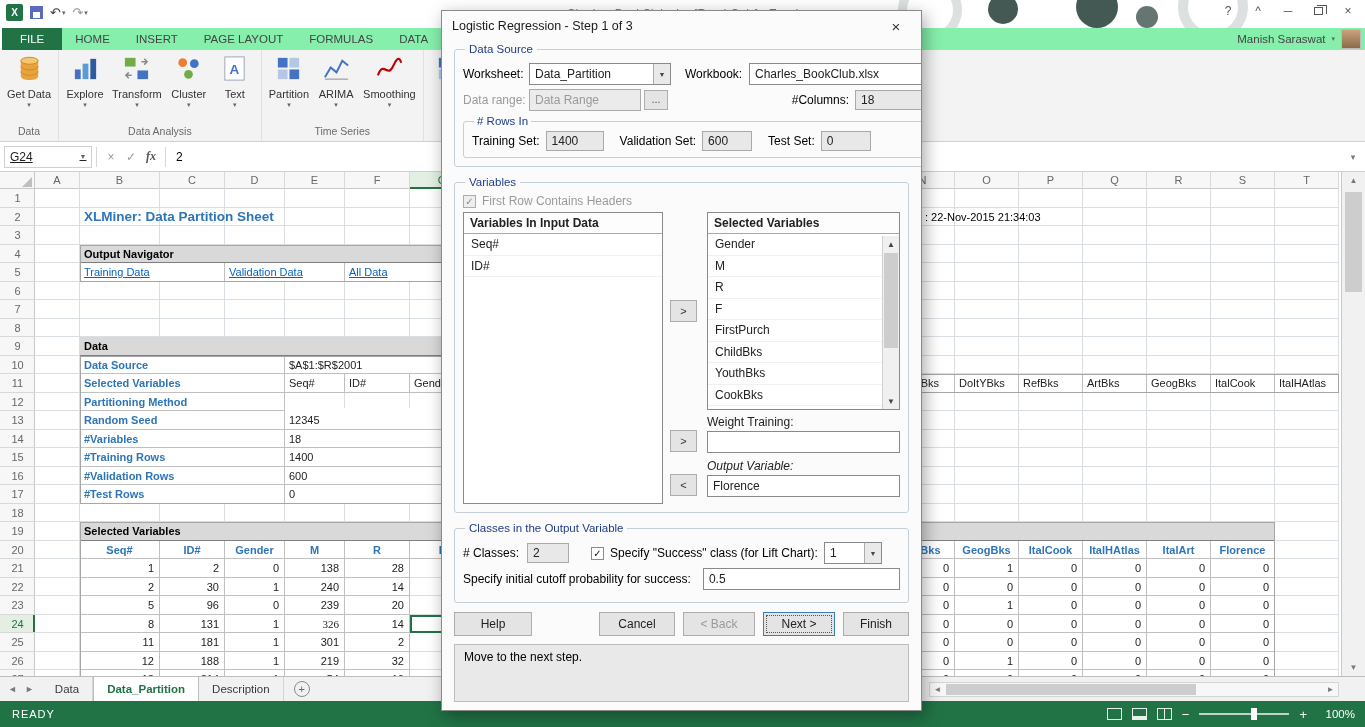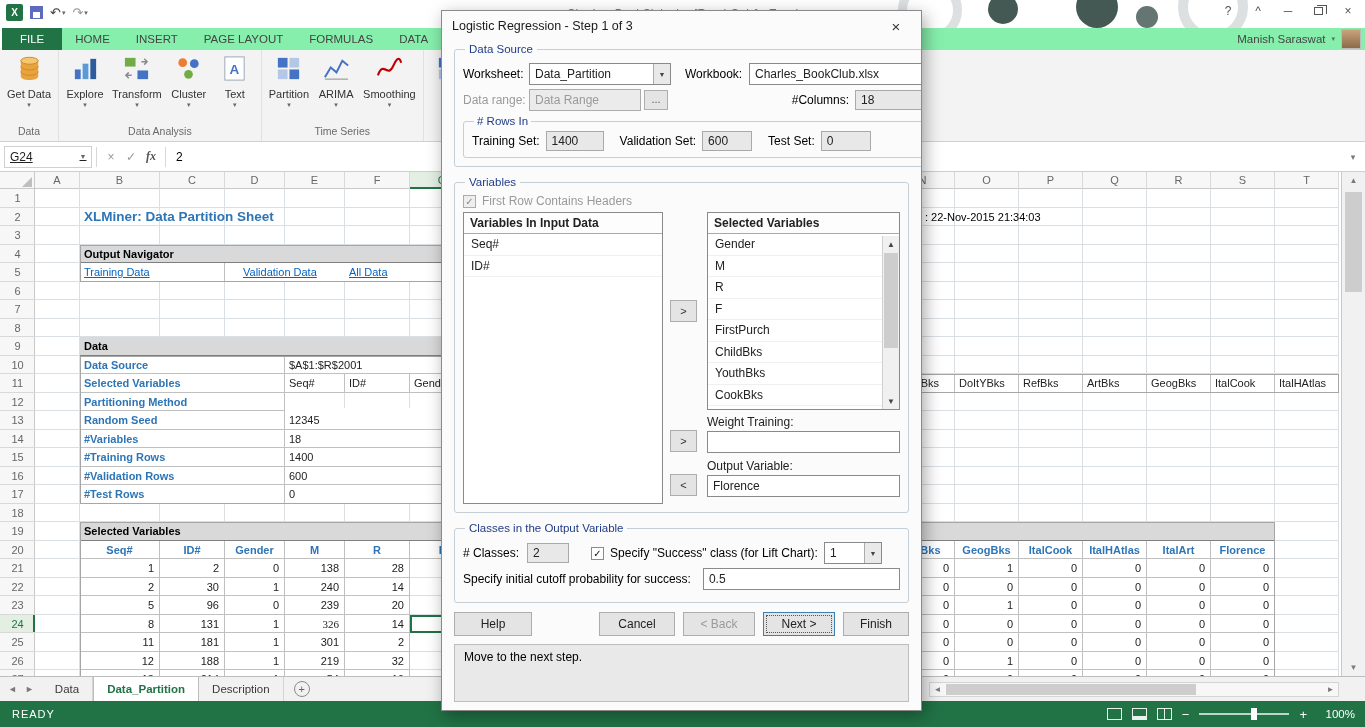--- a/index.html
+++ b/index.html
@@ -386,21 +386,21 @@
         <div class="gl-h" style="top: 387.5px; width: 1304px;"></div>
         <div class="gl-h" style="top: 406px; width: 1304px;"></div>
         <div class="gl-h" style="top: 424.5px; width: 1304px;"></div>
         <div class="gl-h" style="top: 443px; width: 1304px;"></div>
         <div class="gl-h" style="top: 461.5px; width: 1304px;"></div>
         <div class="gl-h" style="top: 480px; width: 1304px;"></div>
         <div class="cell c-t" style="left: 45px; top: 18.5px; width: 330px;">XLMiner: Data Partition Sheet</div>
         <div class="cell c-d2" style="left: 856px; top: 18.5px; width: 256px;">: 22-Nov-2015 21:34:03</div>
         <div class="cell c-b" style="left: 45px; top: 55.5px; width: 395px;">Output Navigator</div>
         <div class="cell c-k" style="left: 45px; top: 74px; width: 145px;">Training Data</div>
-        <div class="cell c-k" style="left: 204px; top: 74px; width: 120px;">Validation Data</div>
+        <div class="cell c-k" style="left: 190px; top: 74px; width: 120px;">Validation Data</div>
         <div class="cell c-k" style="left: 310px; top: 74px; width: 130px;">All Data</div>
         <div class="cell c-b" style="left: 45px; top: 148px; width: 395px;">Data</div>
         <div class="cell c-l" style="left: 45px; top: 166.5px; width: 205px;">Data Source</div>
         <div class="cell c-v" style="left: 250px; top: 166.5px; width: 190px;">$A$1:$R$2001</div>
         <div class="cell c-l" style="left: 45px; top: 185px; width: 205px;">Selected Variables</div>
         <div class="cell c-v" style="left: 250px; top: 185px; width: 60px;">Seq#</div>
         <div class="cell c-v" style="left: 310px; top: 185px; width: 65px;">ID#</div>
         <div class="cell c-v" style="left: 375px; top: 185px; width: 65px;">Gender</div>
         <div class="cell c-v" style="left: 856px; top: 185px; width: 64px;">CookBks</div>
         <div class="cell c-v" style="left: 920px; top: 185px; width: 64px;">DoItYBks</div>
@@ -668,21 +668,21 @@
             <div class="sb-arrow">▲</div>
             <div class="sb-thumb"></div>
             <div class="sb-arrow sb-down">▼</div>
           </div>
         </div>
         <div class="arrow-btn" style="top:88px;">&gt;</div>
         <div class="arrow-btn" style="top:218px;">&gt;</div>
         <div class="arrow-btn" style="top:262px;">&lt;</div>
         <div class="side-label" style="top:203px;">Weight Training:</div>
         <div class="side-input txt-input" style="top:219px;"></div>
-        <div class="side-label" style="top:247px;">Output Variable:</div>
+        <div class="side-label" style="top:247px;font-style:italic;">Output Variable:</div>
         <div class="side-input txt-input" style="top:263px;">Florence</div>
       </div>
     </fieldset>
 
     <fieldset class="grp">
       <legend>Classes in the Output Variable</legend>
       <div class="frow">
         <span class="flabel"># Classes:</span>
         <span class="ro-box" style="width:42px;margin-left:8px;">2</span>
         <span class="cb" style="margin-left:22px;">✓</span>

